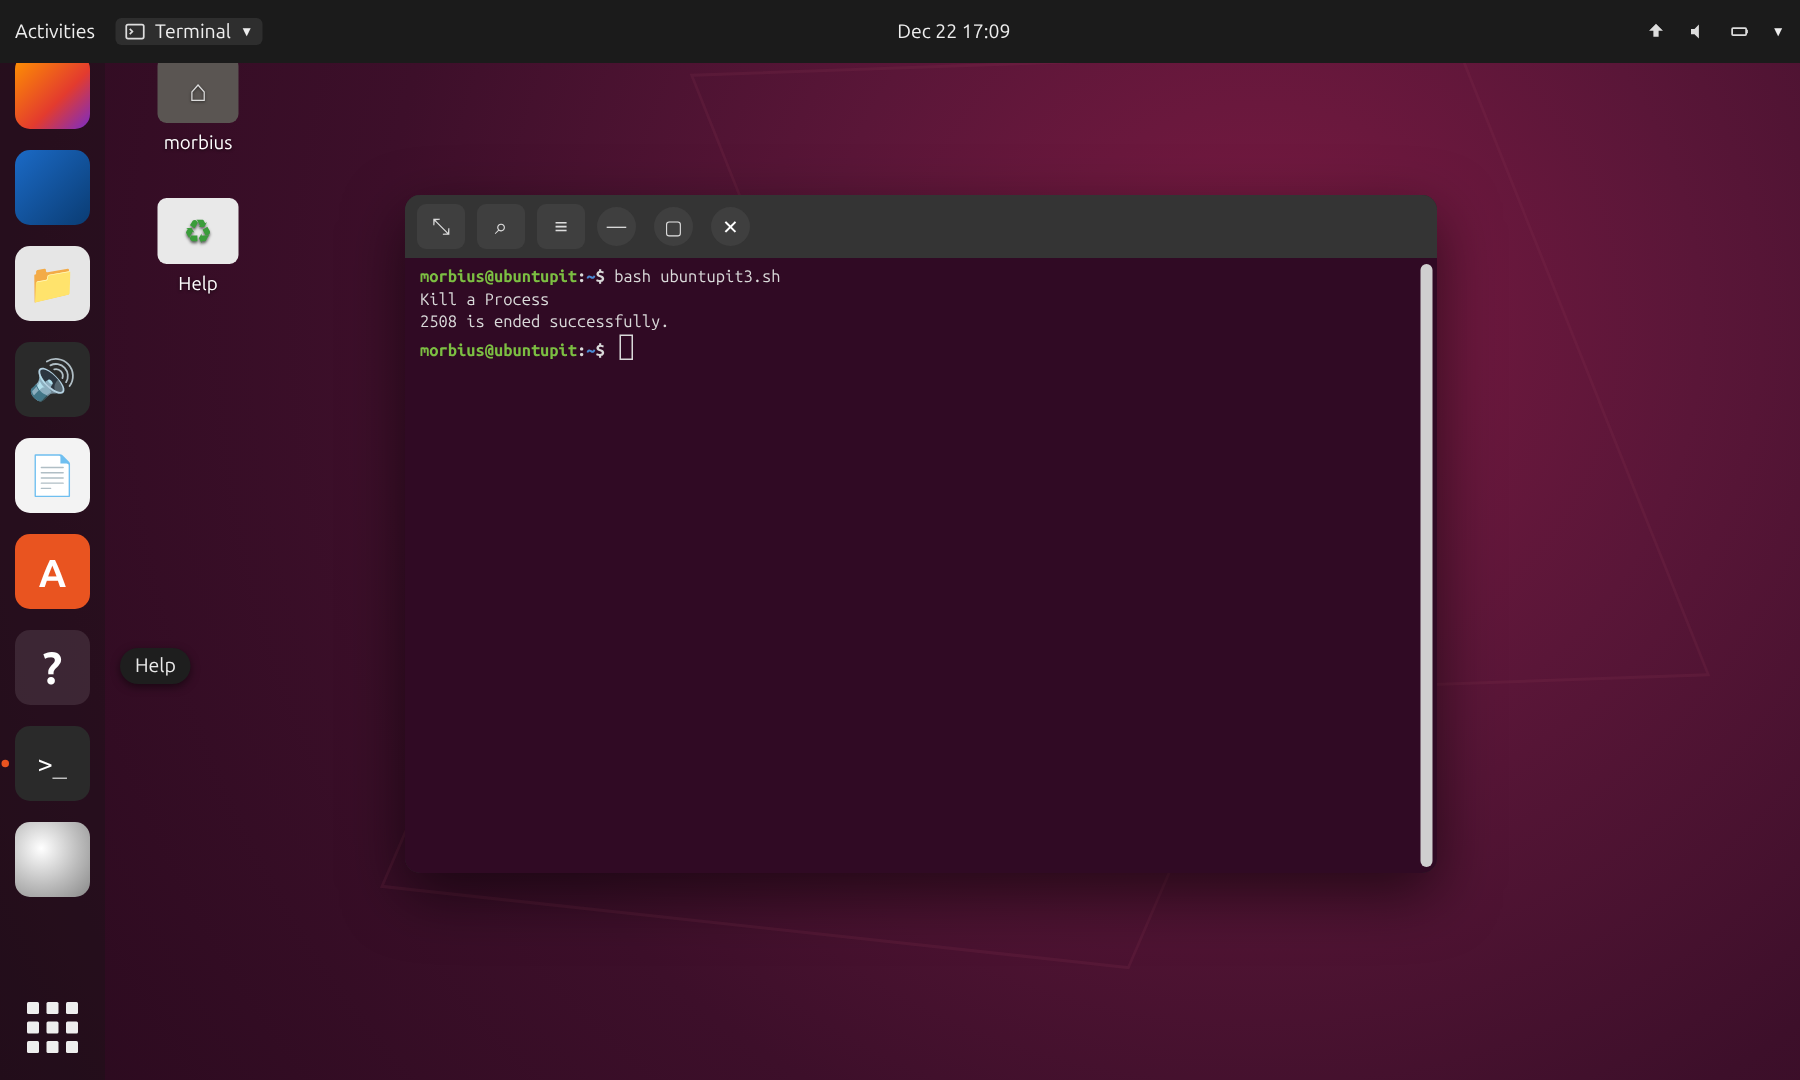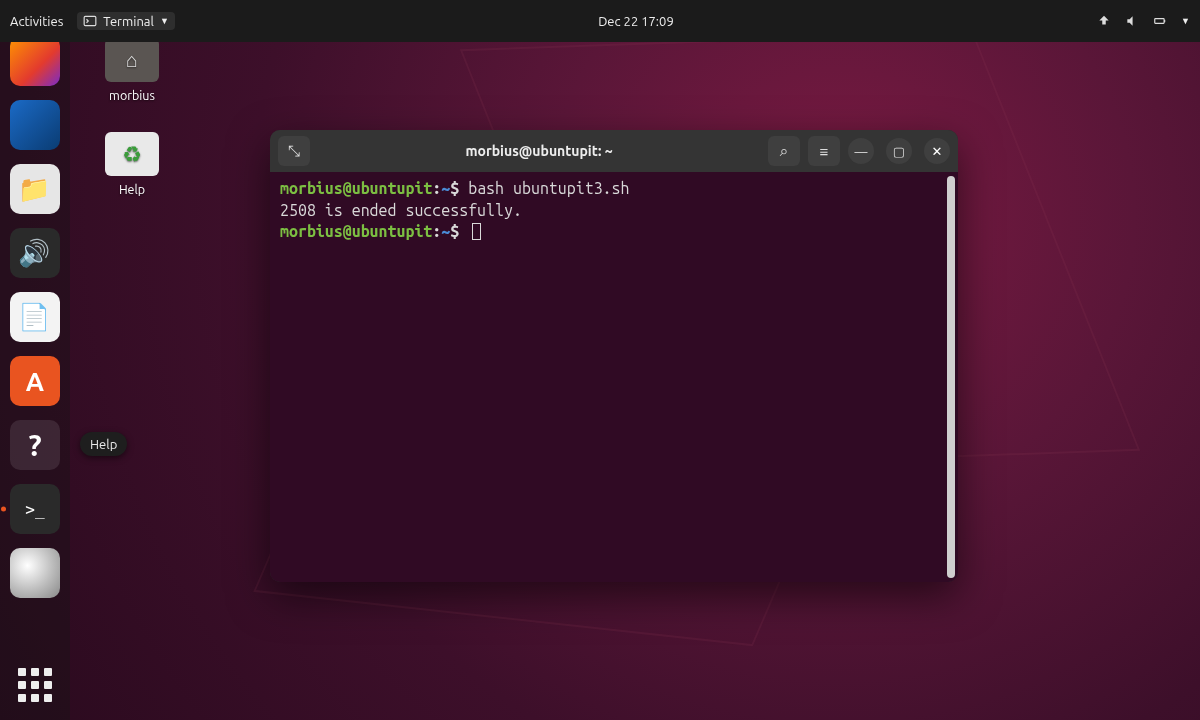--- a/index.html
+++ b/index.html
@@ -86,21 +86,21 @@
     display:flex; align-items:center; justify-content:center; font-size:15px;
   }
   .tbtn.round { width:26px; height:26px; border-radius:50%; }
   .tbtn.close { background:#E95420; color:#fff; }
   .titlebar .title { flex:1; text-align:center; color:#eee; font-size:14px; font-weight:600; }
   .winctrls { display:flex; gap:12px; align-items:center; }
   .winctrls .tbtn.round { background:#3f3f3f; font-size:13px; }
 
   .termbody {
     flex:1; background:#300a24; color:#d9d9d9; padding:6px 10px;
-    font-family:"Ubuntu Mono","DejaVu Sans Mono",Menlo,monospace; font-size:16px; line-height:1.35;
+    font-family:"Ubuntu Mono","DejaVu Sans Mono",Menlo,monospace; font-size:11px; line-height:1.35;
     position:relative;
   }
   .termbody .scroll {
     position:absolute; right:3px; top:4px; bottom:4px; width:8px; background:#cfcfcf; border-radius:4px;
   }
   .pr-user { color:#7CBF42; font-weight:bold; }
   .pr-col  { color:#d9d9d9; font-weight:bold; }
   .pr-path { color:#4a8bd6; font-weight:bold; }
   .pr-cmd  { color:#d9d9d9; }
   .cursor  {
@@ -192,21 +192,20 @@
   <div>Help</div>
 </div>
 
 <div class="tooltip" style="left:80px; top:432px;">Help</div>
 
 <div class="window">
   <div class="titlebar">
     <div class="tbtn">
         <span>⤡</span>
       </div>
-    <div class="title">morbius@ubuntupit: ~</div>
     <div class="tbtn">
         <span>⌕</span>
       </div>
     <div class="tbtn">
         <span>≡</span>
       </div>
     <div class="winctrls">
       <div class="tbtn round">
           <span>—</span>
         </div>
@@ -216,20 +215,21 @@
       <div class="tbtn round close">
           <span>✕</span>
         </div>
     </div>
   </div>
   <div class="termbody">
     <div>
       <span class="pr-user">morbius@ubuntupit</span><span class="pr-col">:</span><span class="pr-path">~</span><span class="pr-col">$</span>
       <span class="pr-cmd"> <span>bash ubuntupit3.sh</span></span>
     </div>
+    <div>Kill a Process</div>
     <div>2508 is ended successfully.</div>
     <div>
       <span class="pr-user">morbius@ubuntupit</span><span class="pr-col">:</span><span class="pr-path">~</span><span class="pr-col">$</span>
       <span class="cursor"></span>
     </div>
     <div class="scroll"></div>
   </div>
 </div>
 
 </body></html>

